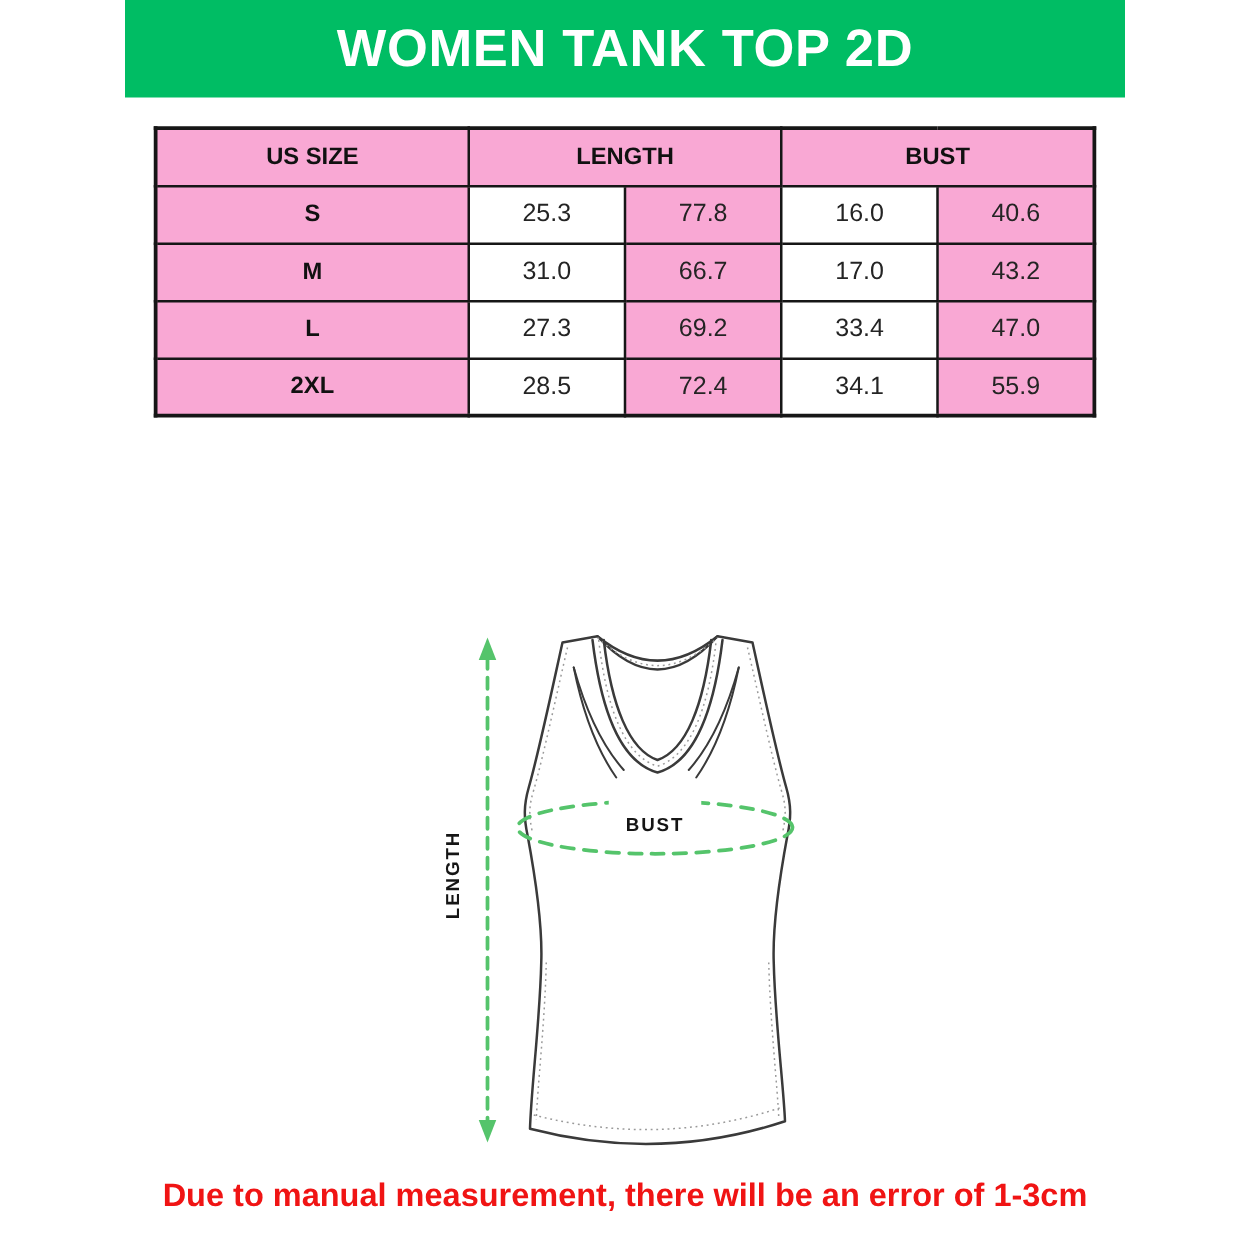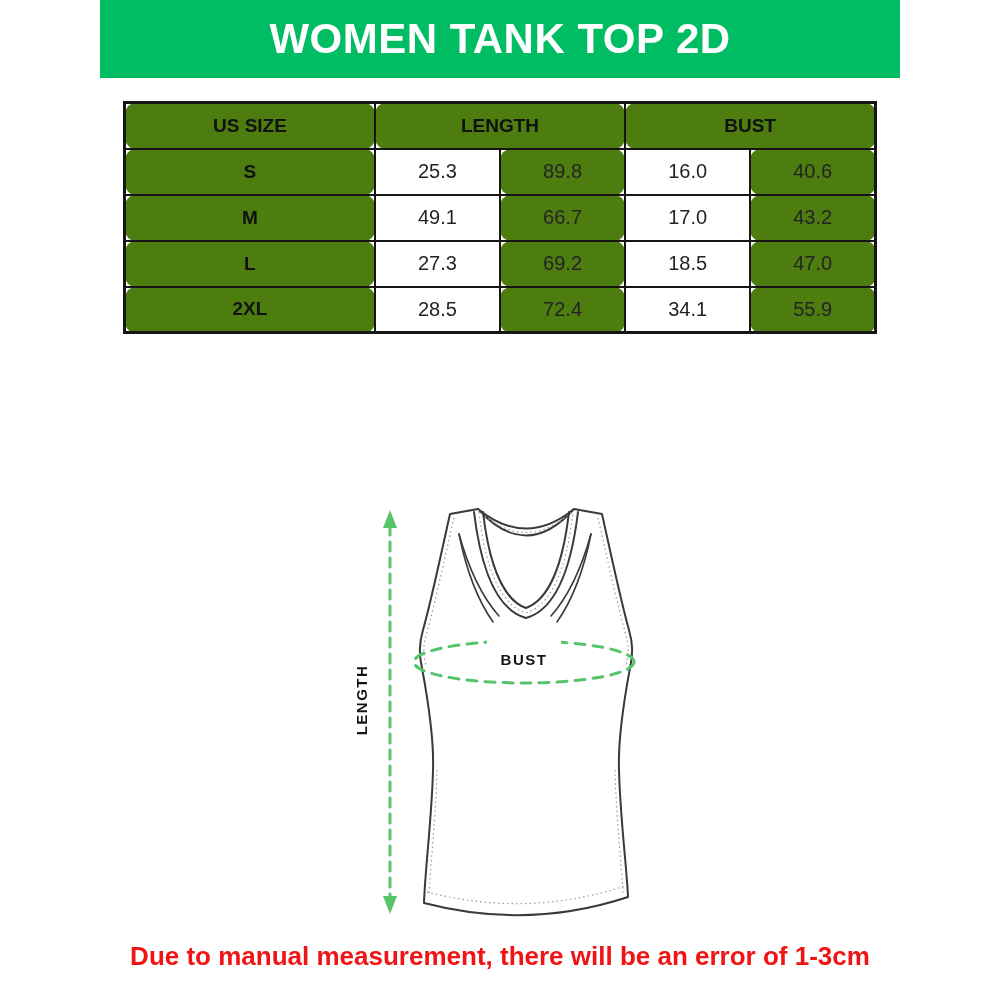--- a/index.html
+++ b/index.html
@@ -20,21 +20,21 @@
     position: absolute; left: 123px; top: 101px; width: 754px;
     border-collapse: collapse; table-layout: fixed;
     border: 3px solid #161616;
   }
   table.size-chart th, table.size-chart td {
     border: 2px solid #161616; height: 46px; width: 20%;
     text-align: center; vertical-align: middle; background: #ffffff;
   }
   table.size-chart th { font-size: 19px; font-weight: bold; color: #111111; }
   table.size-chart td { font-size: 20px; font-weight: normal; color: #242424; }
-  table.size-chart .gray { background: #4d7c0f; border-radius: 11px; }
+  table.size-chart .gray { background: #f9a8d4; }
 
   
   .diagram { position: absolute; left: 345px; top: 498px; width: 340px; height: 445px; }
   .outline { fill: #ffffff; stroke: #3a3a3a; stroke-width: 2; stroke-linejoin: round; stroke-linecap: round; }
   .line    { fill: none; stroke: #3a3a3a; stroke-width: 2; stroke-linecap: round; }
   .thin    { fill: none; stroke: #3a3a3a; stroke-width: 1.6; stroke-linecap: round; }
   .stitch  { fill: none; stroke: #9a9a9a; stroke-width: 1.2; stroke-dasharray: 1.5,3; }
   .measure { fill: none; stroke: #55c46b; stroke-width: 3; stroke-linecap: round; }
   .svg-label { font-family: "Liberation Sans", sans-serif; font-weight: bold; font-size: 15px; fill: #151515; letter-spacing: 1.5px; }
 
@@ -58,36 +58,36 @@
       <tr>
         <th class="gray">US SIZE</th>
         <th class="gray" colspan="2">LENGTH</th>
         <th class="gray" colspan="2">BUST</th>
       </tr>
     </thead>
     <tbody>
       <tr>
         <th class="gray">S</th>
         <td>25.3</td>
-        <td class="gray">89.8</td>
+        <td class="gray">77.8</td>
         <td>16.0</td>
         <td class="gray">40.6</td>
       </tr>
       <tr>
         <th class="gray">M</th>
-        <td>49.1</td>
+        <td>31.0</td>
         <td class="gray">66.7</td>
         <td>17.0</td>
         <td class="gray">43.2</td>
       </tr>
       <tr>
         <th class="gray">L</th>
         <td>27.3</td>
         <td class="gray">69.2</td>
-        <td>18.5</td>
+        <td>33.4</td>
         <td class="gray">47.0</td>
       </tr>
       <tr>
         <th class="gray">2XL</th>
         <td>28.5</td>
         <td class="gray">72.4</td>
         <td>34.1</td>
         <td class="gray">55.9</td>
       </tr>
     </tbody>

